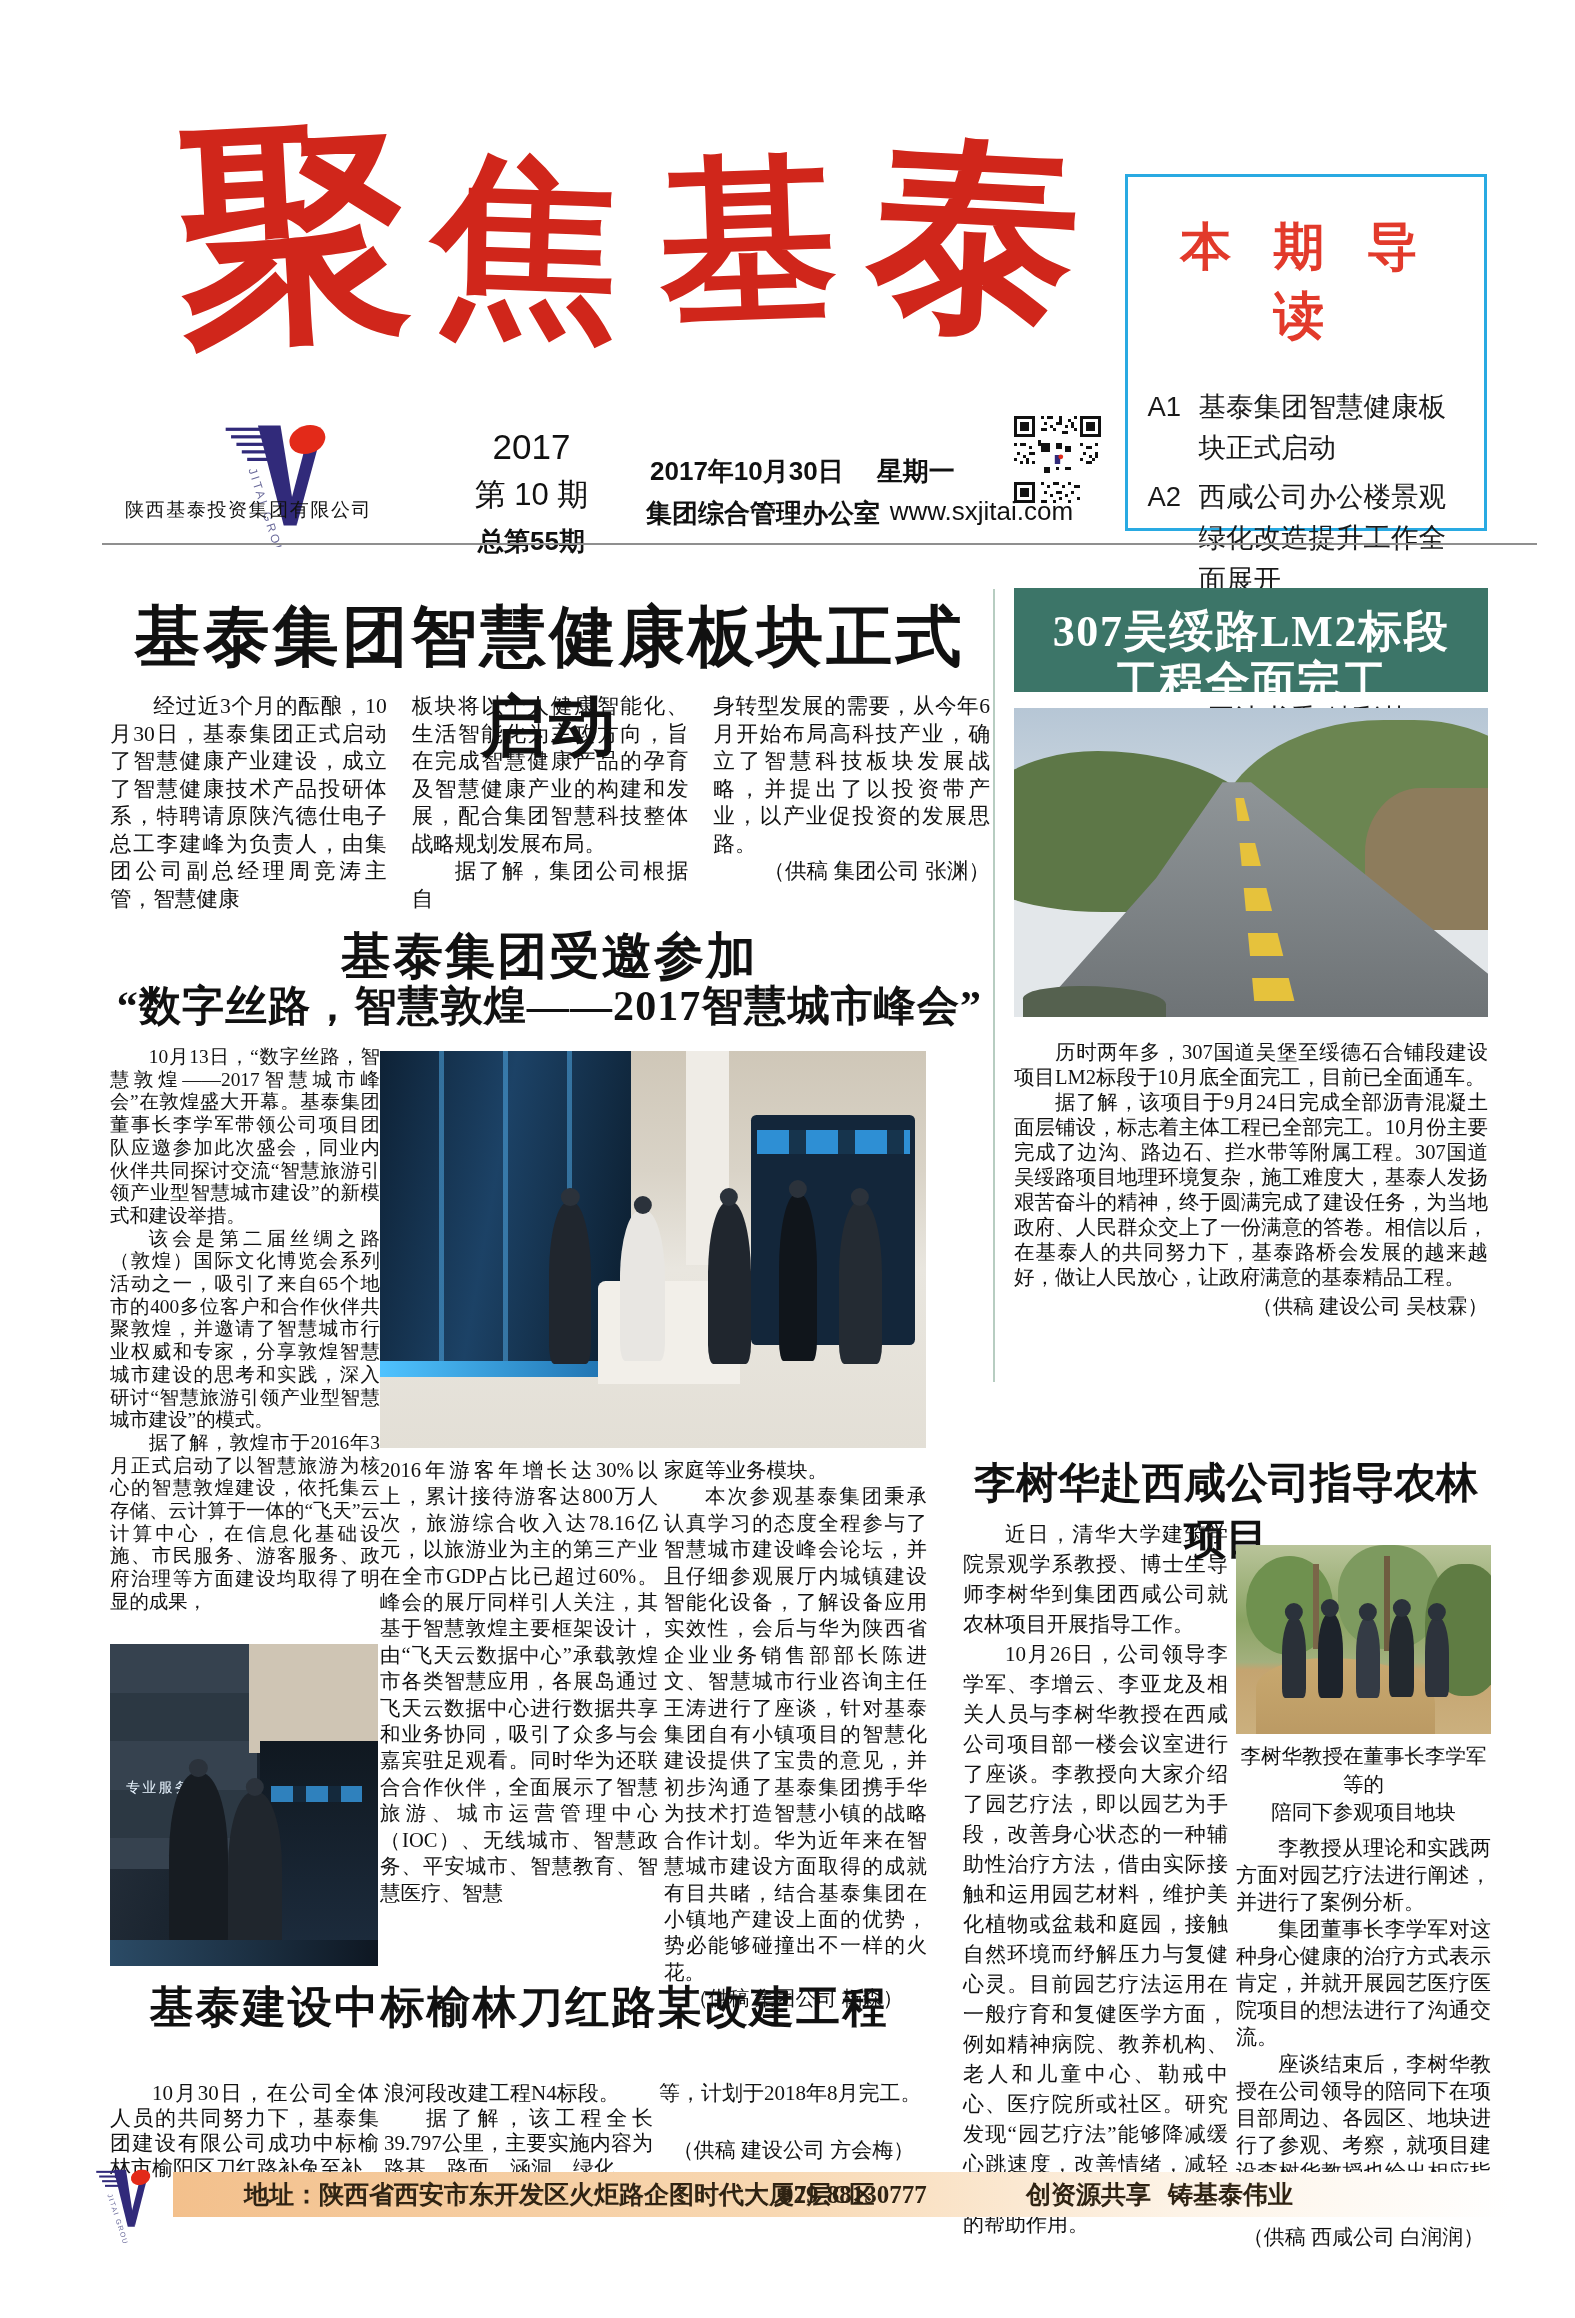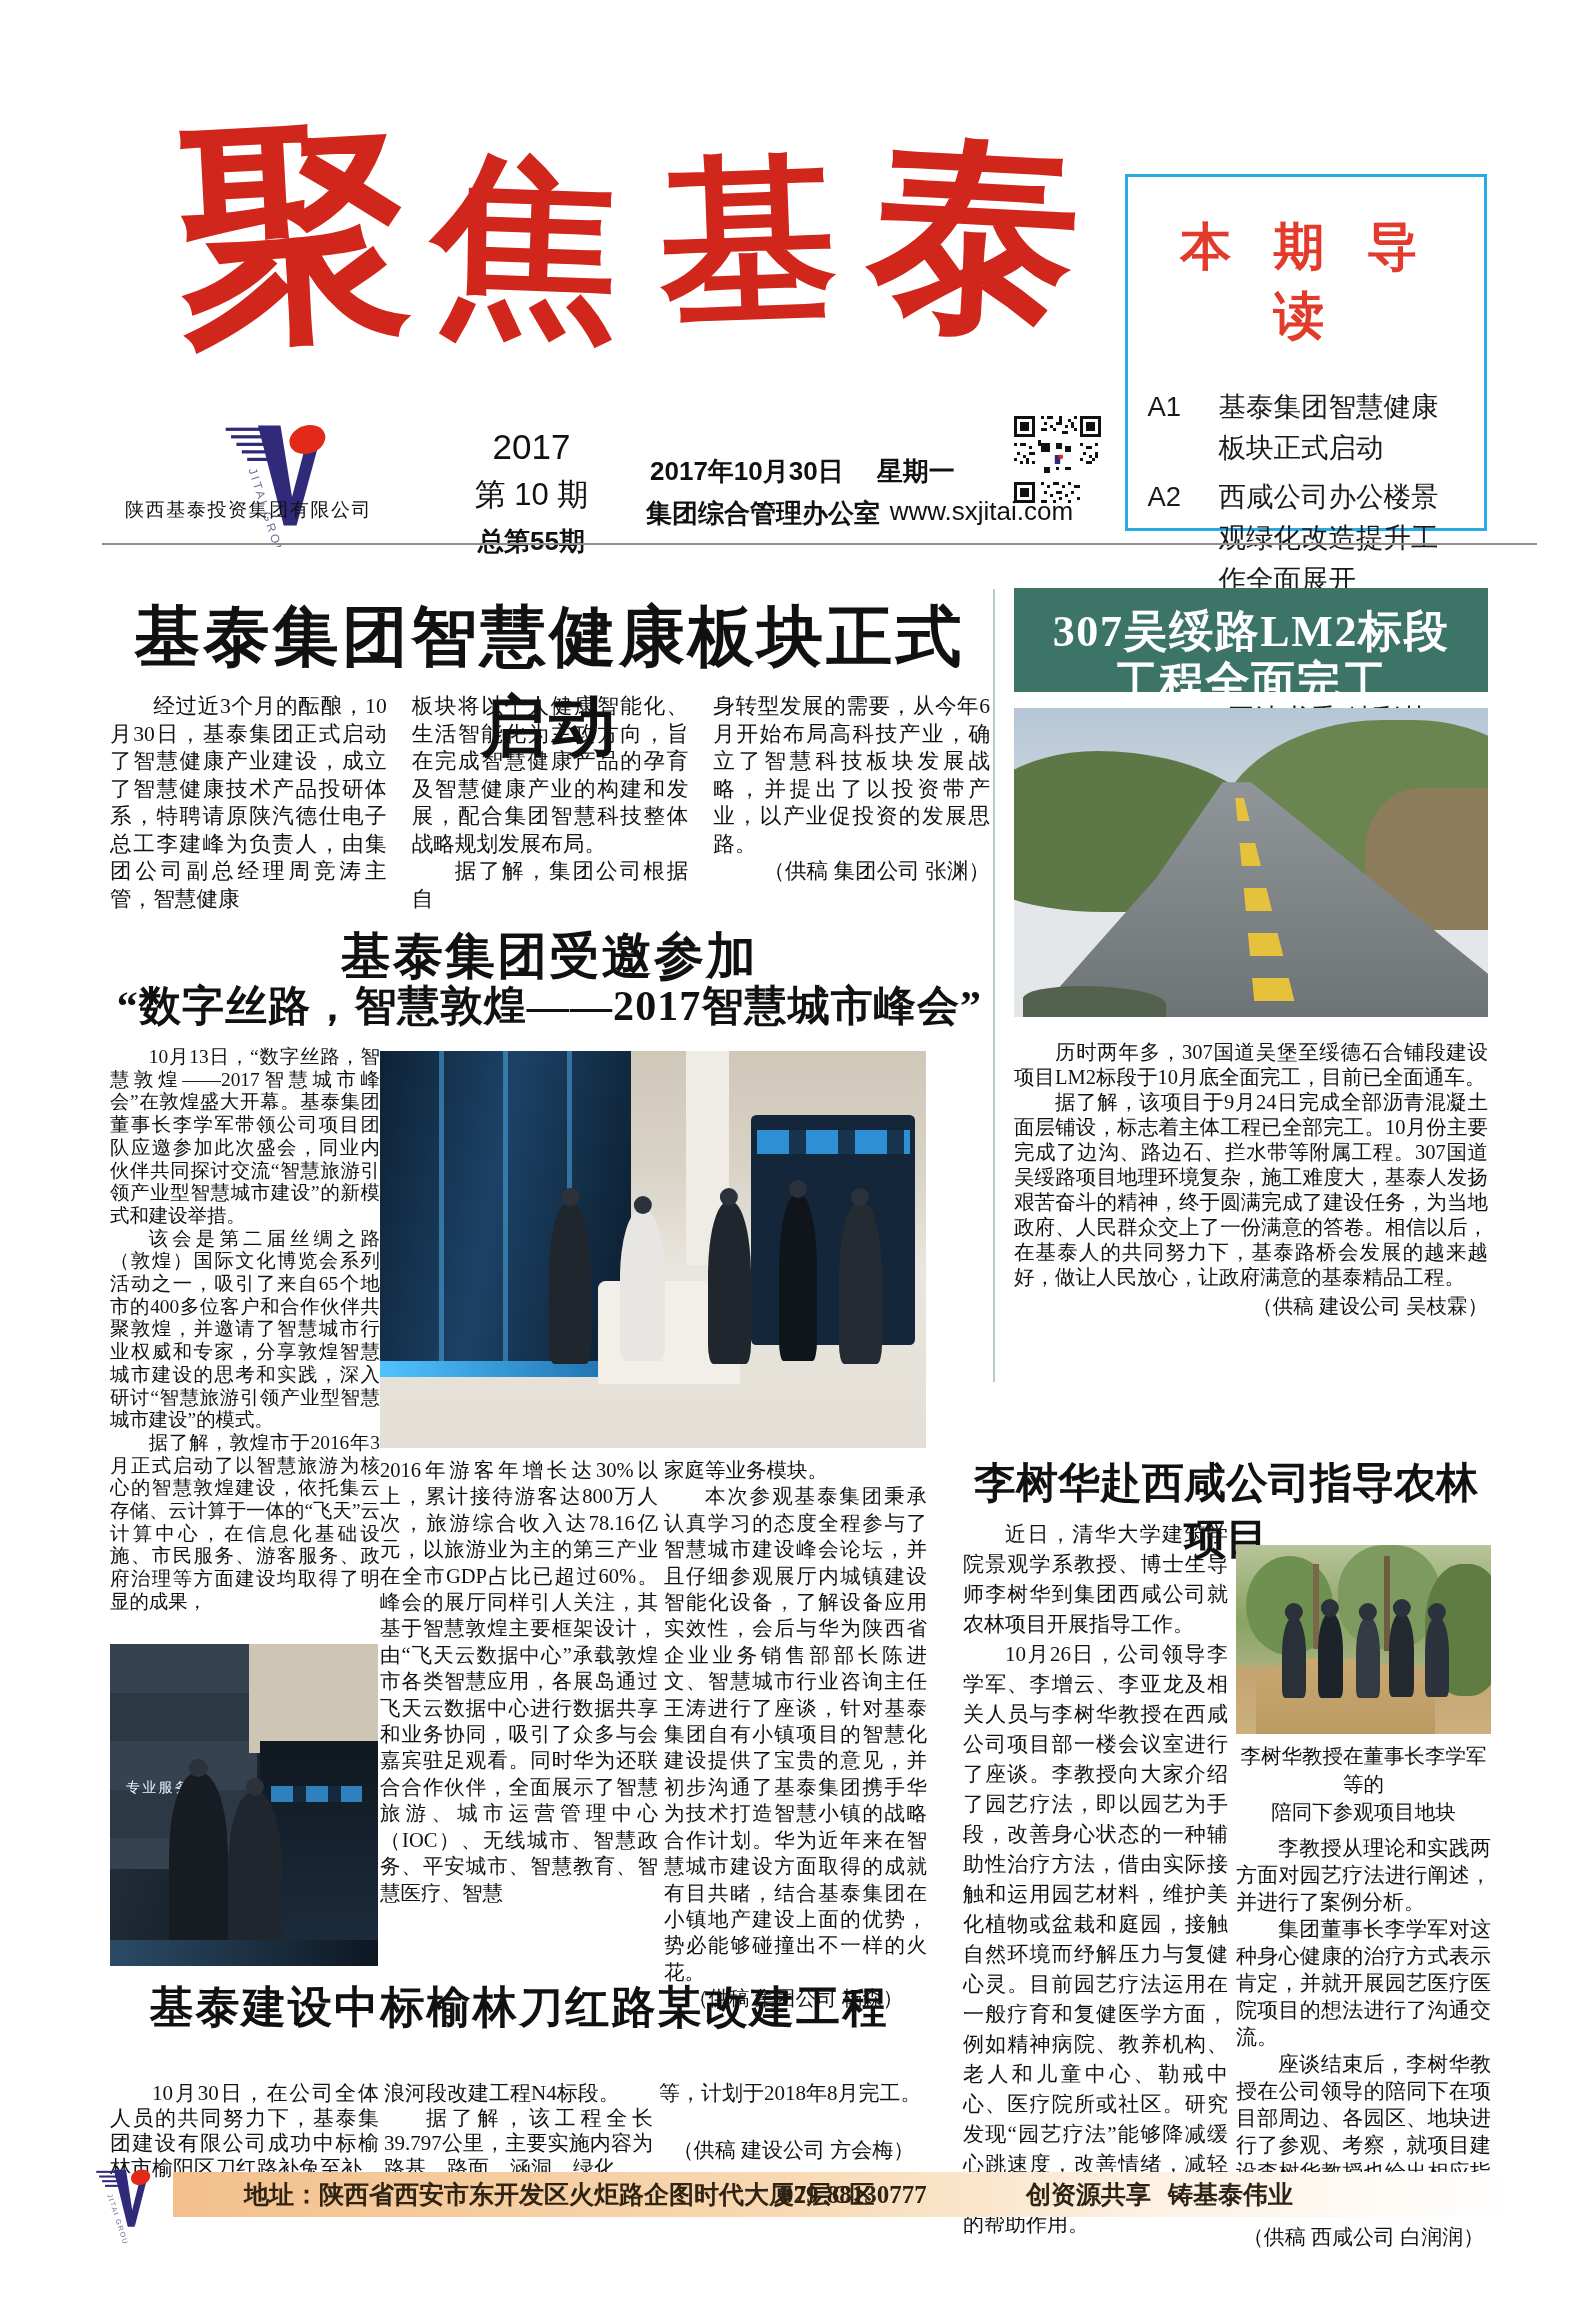--- a/index.html
+++ b/index.html
@@ -12,21 +12,21 @@
   .masthead{left:178px;top:121px;width:874px;height:302px;display:flex;align-items:flex-start;
             color:var(--masthead_red,#d0261b);font-weight:bold;}
   .masthead span{display:block;line-height:1;}
 
   
   .guide{left:1125px;top:174px;width:362px;height:357px;border:3.8px solid var(--guide_border,#29aae2);
          box-sizing:border-box;background:#fff;padding:36px 19.4px 0 19.4px;}
   .guide-title{text-align:center;color:var(--guide_title_red,#e23a2b);font-size:51px;font-weight:bold;
                letter-spacing:14px;font-family:"Liberation Sans",sans-serif;}
   .guide-items{margin-top:35px;}
-  .guide-item{display:flex;gap:25px;font-size:27.5px;line-height:1.5;margin-bottom:7.6px;color:#1a1a1a;
+  .guide-item{display:flex;gap:5px;font-size:27.5px;line-height:1.5;margin-bottom:7.6px;color:#1a1a1a;
               font-family:"Liberation Sans",sans-serif;}
   .guide-item .pg{flex:0 0 46px;}
   .guide-item .tx{flex:1;}
 
   
   .company{font-size:19px;font-weight:normal;letter-spacing:1.6px;}
   .issue-block{text-align:center;}
   .issue-block .y{font-size:35px;}
   .issue-block .n{font-size:31px;margin-top:6.5px;}
   .issue-block .t{font-size:26px;font-weight:bold;margin-top:8.6px;}

